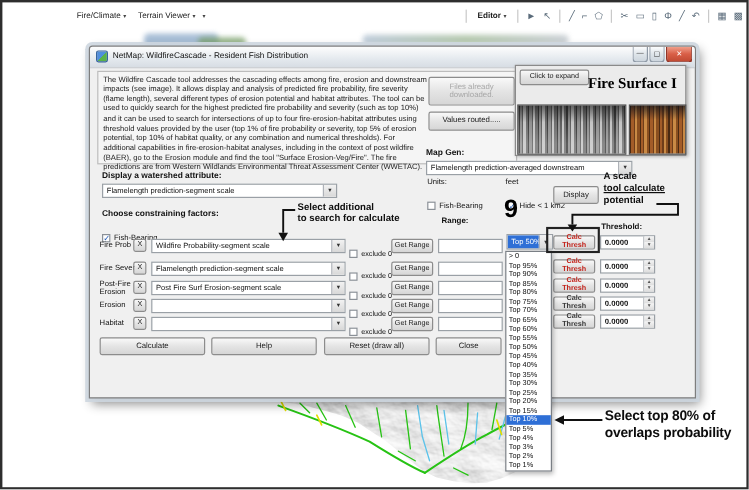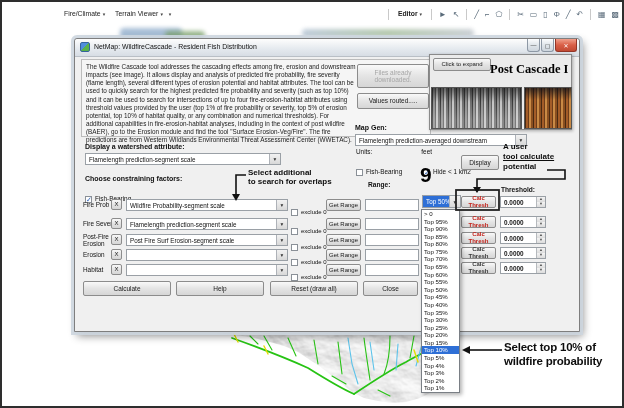--- a/index.html
+++ b/index.html
@@ -352,21 +352,21 @@
       </div>
     <div class="abs btn" style="left:288px;top:242px;width:55px;height:15px;">
         <span>Close</span>
       </div>
   </div>
 
   <div class="abs panel">
     <div class="abs btn" style="left:3px;top:3px;width:58px;height:13px;font-size:6px;">
         <span>Click to expand</span>
       </div>
-    <div class="abs panel-title">Post Cascade I</div>
+    <div class="abs panel-title">Fire Surface I</div>
     <div class="abs photo gray"></div>
     <div class="abs photo burn"></div>
   </div>
 
   <div class="abs plist">
     <div class="pl-item">&gt; 0</div>
     <div class="pl-item">Top 95%</div>
     <div class="pl-item">Top 90%</div>
     <div class="pl-item">Top 85%</div>
     <div class="pl-item">Top 80%</div>
@@ -387,30 +387,30 @@
     <div class="pl-item">Top 5%</div>
     <div class="pl-item">Top 4%</div>
     <div class="pl-item">Top 3%</div>
     <div class="pl-item">Top 2%</div>
     <div class="pl-item">Top 1%</div>
   </div>
 
   <div class="abs anno big-nine">9</div>
   <div class="abs anno a-params">
     <div>Select additional</div>
-    <div>to search for overlaps</div>
+    <div>to search for calculate</div>
   </div>
   <div class="abs anno a-thresh">
-    <div>A user</div>
+    <div>A scale</div>
     <div class="u">tool calculate</div>
     <div>potential</div>
   </div>
   <div class="abs anno a-top10">
-    <div>Select top 10% of</div>
-    <div>wildfire probability</div>
+    <div>Select top 80% of</div>
+    <div>overlaps probability</div>
   </div>
 
   <svg class="abs overlay-svg" width="624" height="408" viewBox="0 0 624 408">
     <g fill="none" stroke="#111" stroke-width="1.6">
       <polyline points="244,173 234,173 234,192"></polyline>
       <polyline points="545,168 563,168 563,177 475,177 475,185"></polyline>
       <line x1="500" y1="348" x2="468" y2="348"></line>
       <rect x="454" y="188" width="43" height="20" stroke="#222" stroke-width="1.8"></rect>
     </g>
     <g fill="#111">

